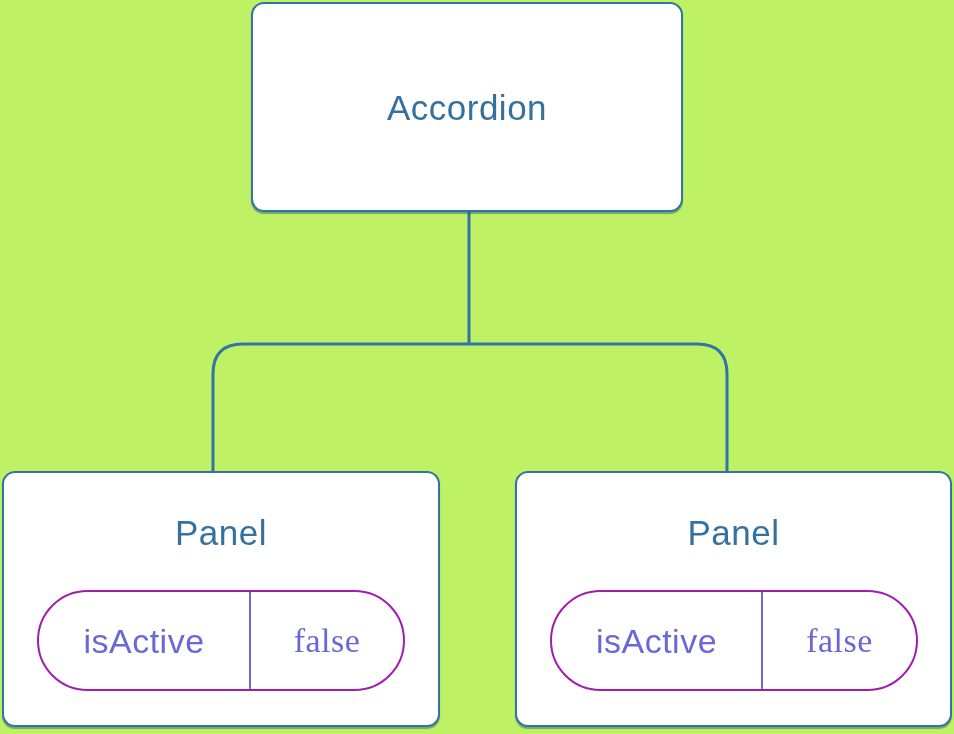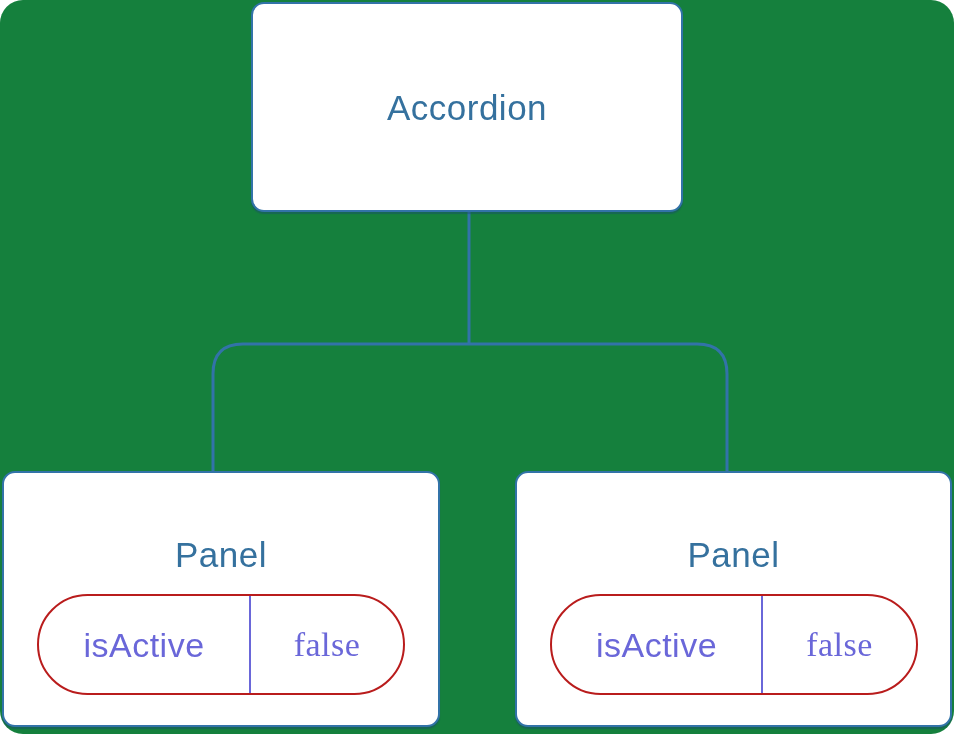--- a/index.html
+++ b/index.html
@@ -9,22 +9,21 @@
   body {
     width: 954px;
     height: 734px;
     overflow: hidden;
     font-family: "Liberation Sans", "DejaVu Sans", sans-serif;
   }
   .canvas {
     position: relative;
     width: 954px;
     height: 734px;
-    background: #15803d;
-    border-radius: 23px;
+    background: #bef264;
   }
   .connector {
     position: absolute;
     left: 0;
     top: 0;
     pointer-events: none;
   }
   .node {
     position: absolute;
     background: #FFFFFF;
@@ -56,27 +55,27 @@
     height: 256px;
   }
   .node-label {
     color: #35719E;
     font-size: 35px;
     letter-spacing: 0.5px;
     font-weight: 500;
     line-height: 1;
   }
   .panel-label {
-    margin-top: 64px;
+    margin-top: 42px;
   }
   .state-pill {
-    margin-top: 22px;
+    margin-top: 40px;
     width: 368px;
     height: 101px;
-    border: 2px solid #b91c1c;
+    border: 2px solid #a21caf;
     border-radius: 60px;
     box-sizing: border-box;
     display: flex;
     align-items: stretch;
     overflow: hidden;
     background: #FFFFFF;
   }
   .pill-cell {
     display: flex;
     align-items: center;

